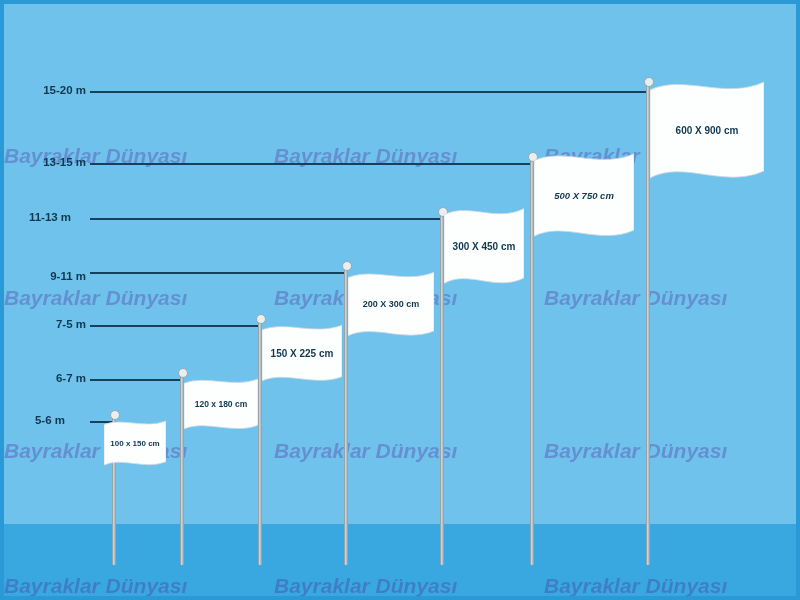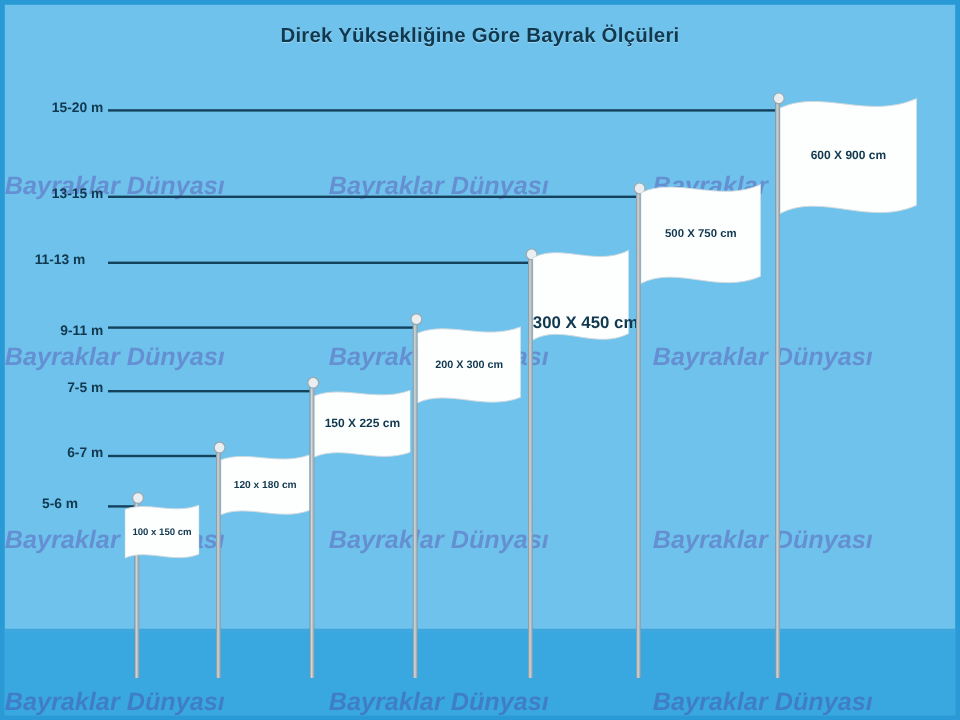--- a/index.html
+++ b/index.html
@@ -93,21 +93,20 @@
       <div class="wm" style="left: 270px; top: 282px;">Bayraklar Dünyası</div>
       <div class="wm" style="left: 540px; top: 282px;">Bayraklar Dünyası</div>
       <div class="wm" style="left: 0px; top: 435px;">Bayraklar Dünyası</div>
       <div class="wm" style="left: 270px; top: 435px;">Bayraklar Dünyası</div>
       <div class="wm" style="left: 540px; top: 435px;">Bayraklar Dünyası</div>
       <div class="wm" style="left: 0px; top: 570px;">Bayraklar Dünyası</div>
       <div class="wm" style="left: 270px; top: 570px;">Bayraklar Dünyası</div>
       <div class="wm" style="left: 540px; top: 570px;">Bayraklar Dünyası</div>
     </div>
 
-  <div class="title">Direk Yüksekliğine Göre Bayrak Ölçüleri</div>
 
   <div id="rows">
       <div class="hlabel" style="left: 10px; width: 72px; top: 410px; text-align: center;">5-6 m</div>
       <div class="guide" style="left: 86px; top: 417px; width: 22px; background: rgb(20, 65, 92);"></div>
       <div class="pole" style="left: 108px; top: 413px; height: 148px;"></div>
       <div class="poletop" style="left: 106px; top: 406px;"></div>
       <div class="flag" style="left: 100px; top: 416px; width: 62px; height: 46px; background: transparent; box-shadow: none;">
         <svg width="62" height="46" viewBox="0 0 62 46" style="position: absolute; left: 0px; top: 0px;">
           <path d="M0,4.6000000000000005 C 18.599999999999998,-2.7600000000000002 40.300000000000004,9.200000000000001 62,0.9200000000000002 L 62,41.86 C 40.300000000000004,50.14 18.599999999999998,36.8 0,45.08 Z" fill="#fdfefe" stroke="#cfd9de" stroke-width="0.8"></path>
         </svg>
@@ -144,31 +143,31 @@
         <div class="lbl" style="font-size: 9px;">200 X 300 cm</div>
       </div>
       <div class="hlabel" style="left: 10px; width: 72px; top: 207px; text-align: center;">11-13 m</div>
       <div class="guide" style="left: 86px; top: 214px; width: 350px; background: rgb(20, 65, 92);"></div>
       <div class="pole" style="left: 436px; top: 210px; height: 351px;"></div>
       <div class="poletop" style="left: 434px; top: 203px;"></div>
       <div class="flag" style="left: 440px; top: 203px; width: 80px; height: 78px; background: transparent; box-shadow: none;">
         <svg width="80" height="78" viewBox="0 0 80 78" style="position: absolute; left: 0px; top: 0px;">
           <path d="M0,7.800000000000001 C 24,-4.680000000000001 52,15.600000000000001 80,1.5600000000000003 L 80,70.98 C 52,85.02 24,62.4 0,76.44 Z" fill="#fdfefe" stroke="#cfd9de" stroke-width="0.8"></path>
         </svg>
-        <div class="lbl" style="font-size: 14px; margin-top: 22px;">300 X 450 cm</div>
+        <div class="lbl" style="font-size: 10px;">300 X 450 cm</div>
       </div>
       <div class="hlabel" style="left: 10px; width: 72px; top: 152px;">13-15 m</div>
       <div class="guide" style="left: 86px; top: 159px; width: 440px; background: rgb(20, 65, 92);"></div>
       <div class="pole" style="left: 526px; top: 155px; height: 406px;"></div>
       <div class="poletop" style="left: 524px; top: 148px;"></div>
       <div class="flag" style="left: 530px; top: 148px; width: 100px; height: 86px; background: transparent; box-shadow: none;">
         <svg width="100" height="86" viewBox="0 0 100 86" style="position: absolute; left: 0px; top: 0px;">
           <path d="M0,8.6 C 30,-5.159999999999999 65,17.2 100,1.72 L 100,78.26 C 65,93.74 30,68.8 0,84.28 Z" fill="#fdfefe" stroke="#cfd9de" stroke-width="0.8"></path>
         </svg>
-        <div class="lbl" style="font-size: 9.5px;">500 X 750 cm</div>
+        <div class="lbl" style="font-size: 9.5px; font-style: italic;">500 X 750 cm</div>
       </div>
       <div class="hlabel" style="left: 10px; width: 72px; top: 80px;">15-20 m</div>
       <div class="guide" style="left: 86px; top: 87px; width: 556px; background: rgb(20, 65, 92);"></div>
       <div class="pole" style="left: 642px; top: 80px; height: 481px;"></div>
       <div class="poletop" style="left: 640px; top: 73px;"></div>
       <div class="flag" style="left: 646px; top: 76px; width: 114px; height: 100px; background: transparent; box-shadow: none;">
         <svg width="114" height="100" viewBox="0 0 114 100" style="position: absolute; left: 0px; top: 0px;">
           <path d="M0,10 C 34.199999999999996,-6 74.10000000000001,20 114,2 L 114,91 C 74.10000000000001,109 34.199999999999996,80 0,98 Z" fill="#fdfefe" stroke="#cfd9de" stroke-width="0.8"></path>
         </svg>
         <div class="lbl" style="font-size: 10px;">600 X 900 cm</div>

